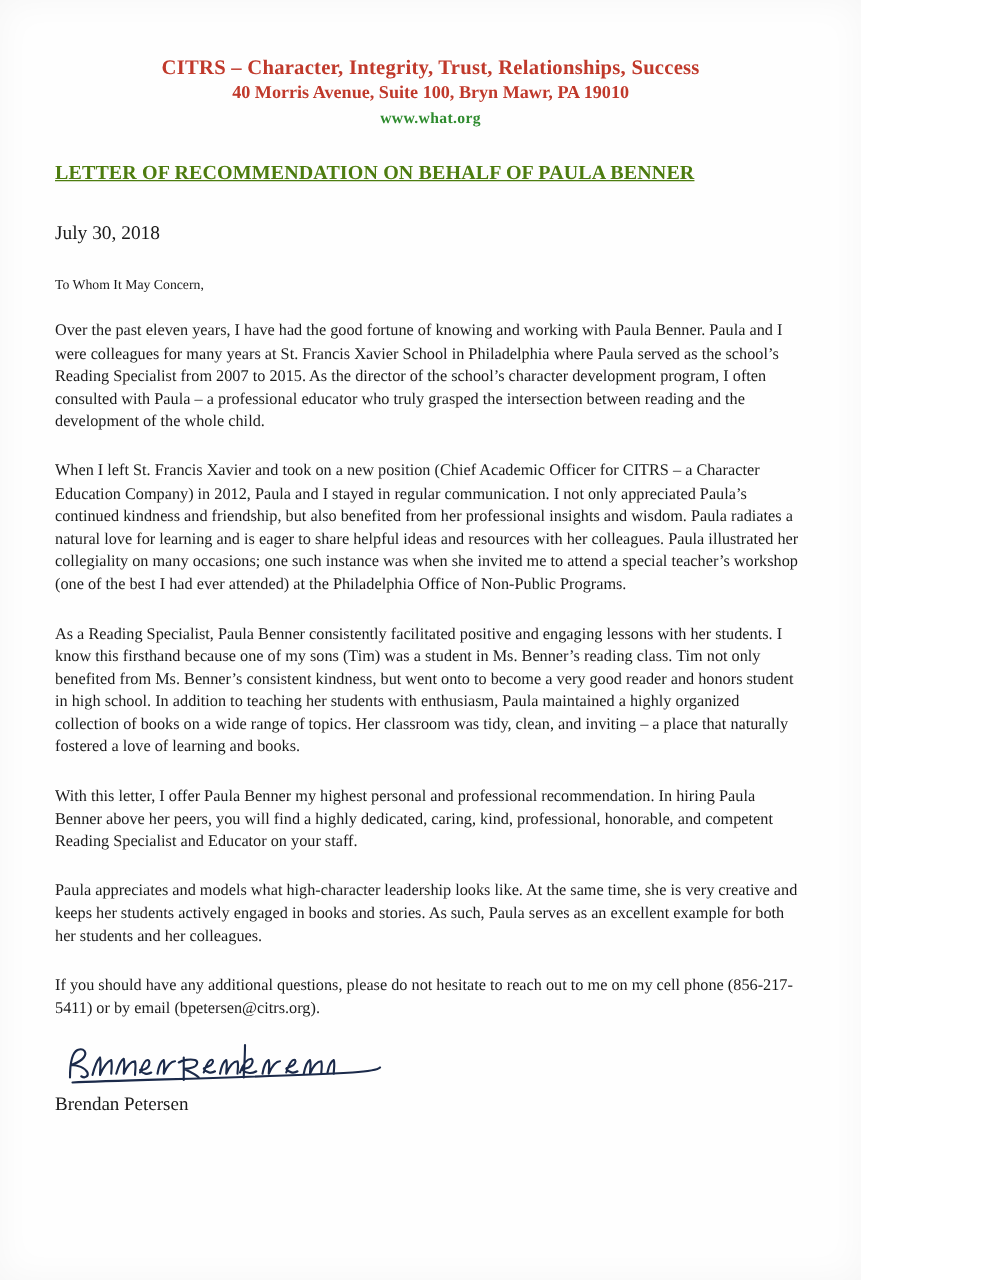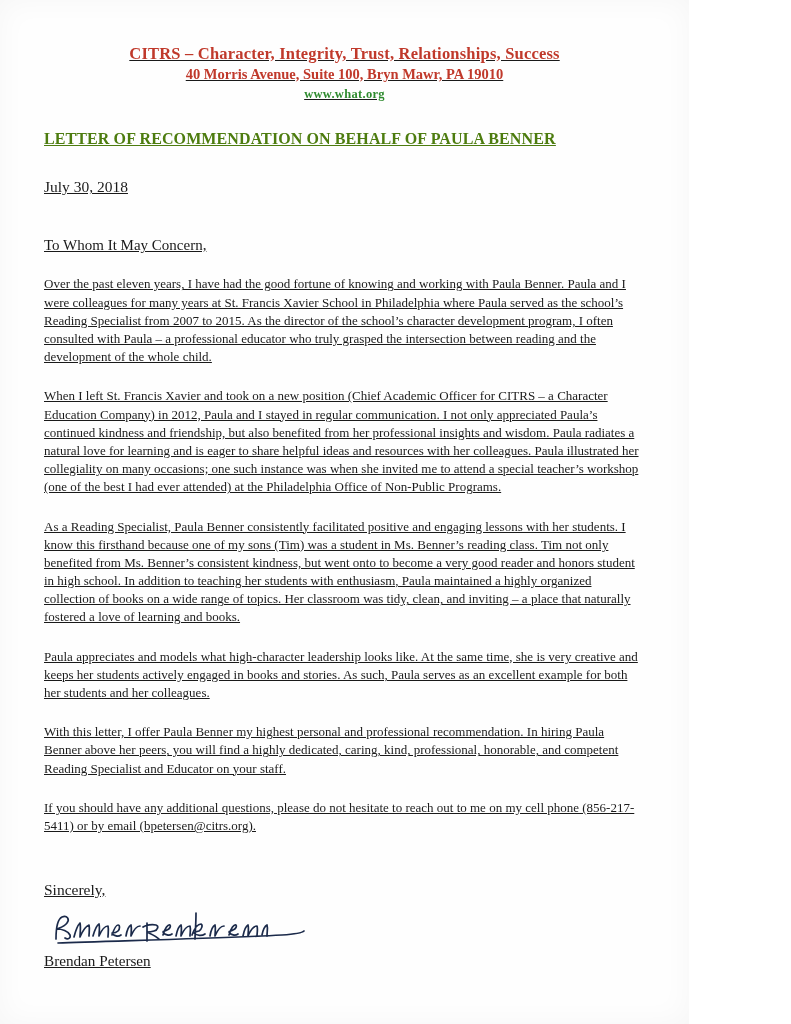--- a/index.html
+++ b/index.html
@@ -15,21 +15,20 @@
     position: relative;
     overflow: hidden;
   }
   .page {
     width: 689px;
     height: 1024px;
     position: relative;
     box-sizing: border-box;
     padding: 0;
     background: #fefefe;
-    text-decoration: underline;
   }
 
   
   .letterhead {
     text-align: center;
     padding-top: 44px;
   }
   .lh-line1 {
     font-family: "Liberation Serif", serif;
     font-weight: bold;
@@ -65,22 +64,22 @@
     font-weight: bold;
     text-decoration: underline;
     letter-spacing: 0.1px;
     color: #4d7c0f;
   }
   .date {
     font-size: 15.5px;
     margin-top: 30px;
   }
   .salutation {
-    font-size: 15px;
-    margin-top: 41px;
+    font-size: 11px;
+    margin-top: 26px;
   }
   .para {
     font-size: 13px;
     line-height: 1.40;
     margin-top: 21px;
     text-align: left;
     color: #1b1b1b;
   }
   .closing {
     font-size: 15.5px;
@@ -124,25 +123,24 @@
 
     <div class="doc-title">LETTER OF RECOMMENDATION ON BEHALF OF PAULA BENNER</div>
 
     <div class="date">July 30, 2018</div>
 
     <div class="salutation">To Whom It May Concern,</div>
 
     <p class="para">Over the past eleven years, I have had the good fortune of knowing and working with Paula Benner. Paula and I were colleagues for many years at St. Francis Xavier School in Philadelphia where Paula served as the school’s Reading Specialist from 2007 to 2015. As the director of the school’s character development program, I often consulted with Paula – a professional educator who truly grasped the intersection between reading and the development of the whole child.</p>
     <p class="para">When I left St. Francis Xavier and took on a new position (Chief Academic Officer for CITRS – a Character Education Company) in 2012, Paula and I stayed in regular communication. I not only appreciated Paula’s continued kindness and friendship, but also benefited from her professional insights and wisdom. Paula radiates a natural love for learning and is eager to share helpful ideas and resources with her colleagues. Paula illustrated her collegiality on many occasions; one such instance was when she invited me to attend a special teacher’s workshop (one of the best I had ever attended) at the Philadelphia Office of Non-Public Programs.</p>
     <p class="para">As a Reading Specialist, Paula Benner consistently facilitated positive and engaging lessons with her students. I know this firsthand because one of my sons (Tim) was a student in Ms. Benner’s reading class. Tim not only benefited from Ms. Benner’s consistent kindness, but went onto to become a very good reader and honors student in high school. In addition to teaching her students with enthusiasm, Paula maintained a highly organized collection of books on a wide range of topics. Her classroom was tidy, clean, and inviting – a place that naturally fostered a love of learning and books.</p>
+    <p class="para">With this letter, I offer Paula Benner my highest personal and professional recommendation. In hiring Paula Benner above her peers, you will find a highly dedicated, caring, kind, professional, honorable, and competent Reading Specialist and Educator on your staff.</p>
     <p class="para">Paula appreciates and models what high-character leadership looks like. At the same time, she is very creative and keeps her students actively engaged in books and stories. As such, Paula serves as an excellent example for both her students and her colleagues.</p>
-    <p class="para">With this letter, I offer Paula Benner my highest personal and professional recommendation. In hiring Paula Benner above her peers, you will find a highly dedicated, caring, kind, professional, honorable, and competent Reading Specialist and Educator on your staff.</p>
     <p class="para">If you should have any additional questions, please do not hesitate to reach out to me on my cell phone (856-217-5411) or by email (bpetersen@citrs.org).</p>
 
-    <div class="closing">Sincerely,</div>
 
     <div class="signature-block">
       <svg class="sig-svg" width="260" height="44" viewBox="0 0 260 44" aria-hidden="true">
         <g fill="none" stroke="#1b2a4a" stroke-width="1.7" stroke-linecap="round" stroke-linejoin="round">
           <path d="M6,34 C6,22 8,14 12,12 C17,10 20,14 17,18 C14,22 9,23 7,24 C12,24 18,26 20,30 C21,33 18,35 15,33"></path>
           <path d="M24,32 C26,24 28,20 30,18 C31,22 30,28 30,32 C33,25 36,21 39,20 C40,24 39,28 39,31"></path>
           <path d="M43,31 C45,24 47,20 49,19 C50,23 49,28 49,31 C52,24 55,21 58,21 C59,25 58,29 58,32"></path>
           <path d="M62,30 C64,24 66,20 68,20 C70,20 70,24 68,26 C66,28 63,28 62,28 C64,31 68,32 71,30"></path>
           <path d="M76,31 C77,25 79,21 81,20 C82,24 81,28 81,31 C84,24 87,21 90,21"></path>
           <path d="M97,18 C97,28 97,34 97,36 M93,22 C96,20 102,19 106,20 C109,21 108,25 104,26 C101,27 97,27 97,27 C101,29 106,31 109,34"></path>

